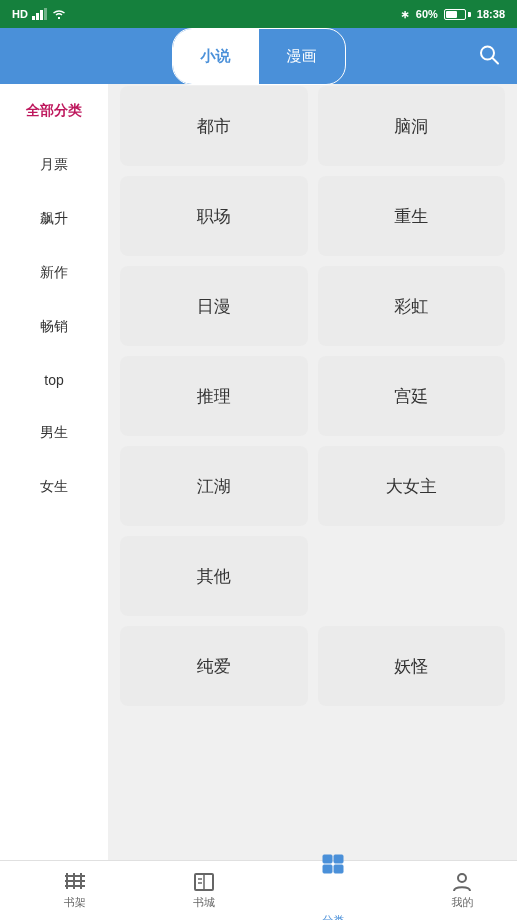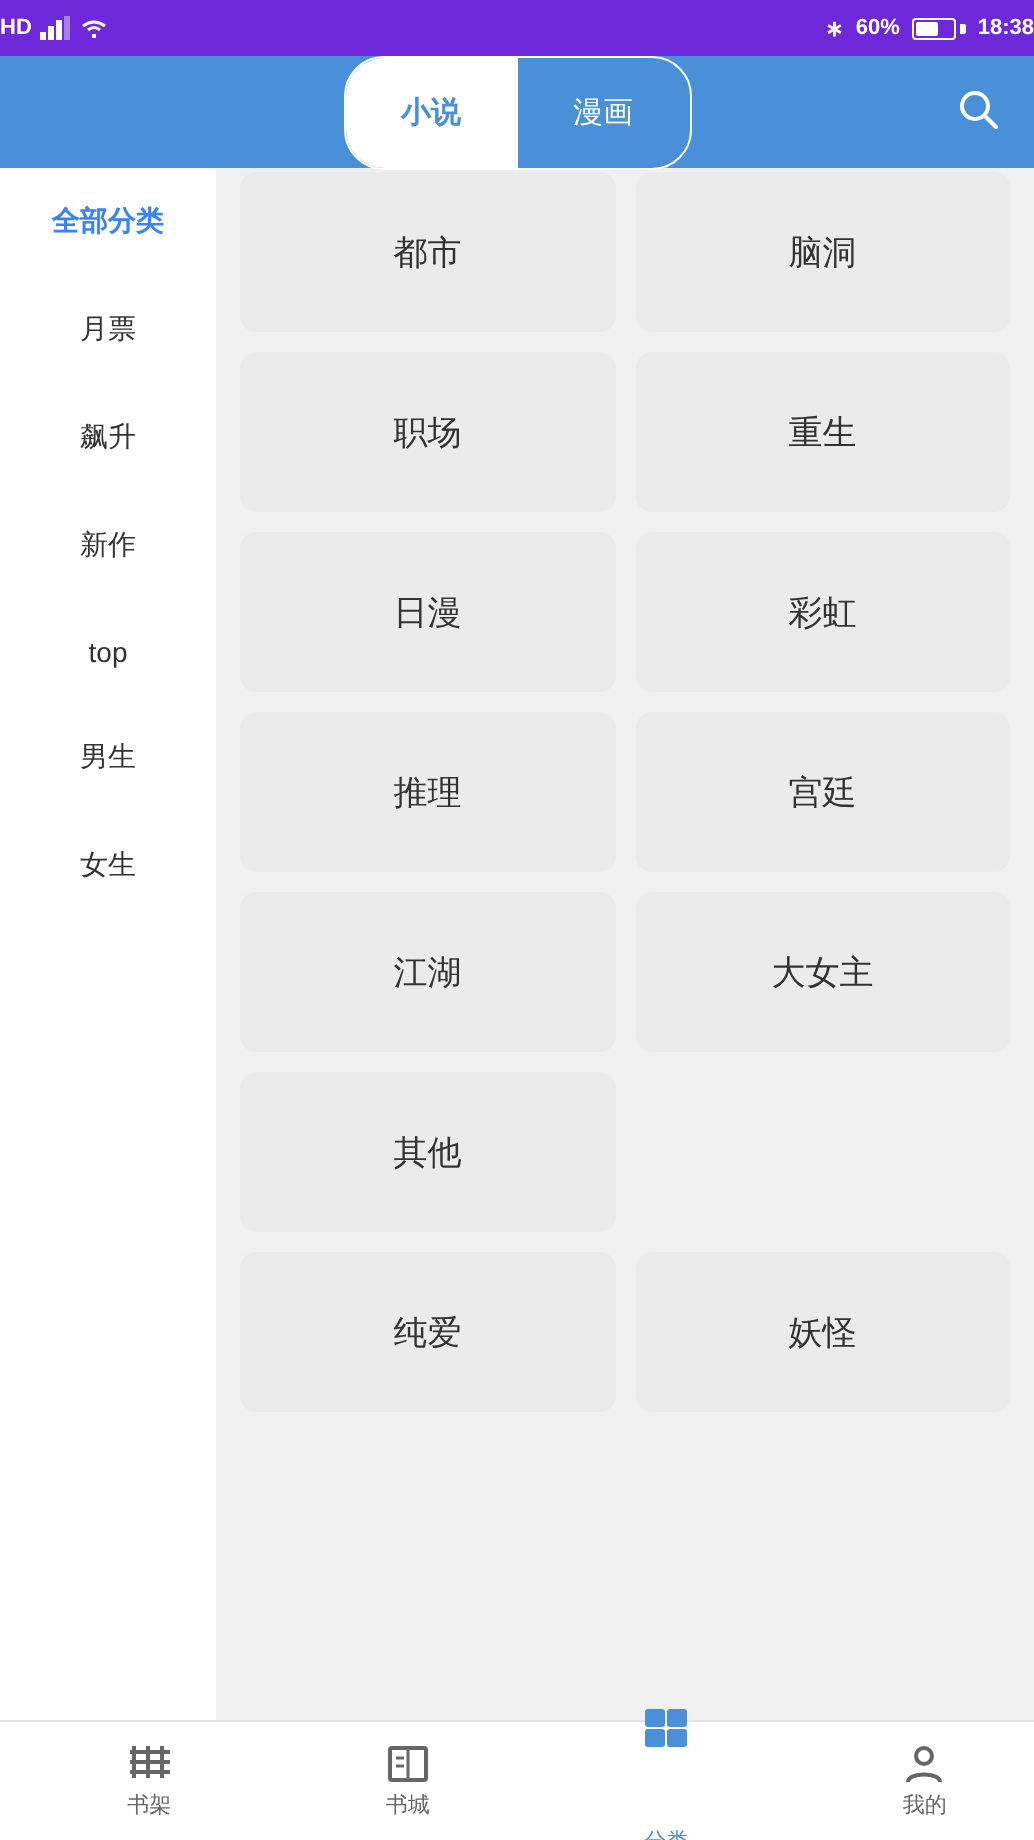--- a/index.html
+++ b/index.html
@@ -9,25 +9,25 @@
       height: 920px;
       font-family: -apple-system, "PingFang SC", "Microsoft YaHei", sans-serif;
       background: #f0f0f0;
       overflow: hidden;
       position: relative;
     }
 
     
     .status-bar {
       height: 28px;
-      background: #6d28d9;
+      background: #15803d;
       display: flex;
       align-items: center;
       justify-content: space-between;
-      padding: 0 0;
+      padding: 0 12px;
       gap: 31px;
     }
     .status-left {
       display: flex;
       align-items: center;
       gap: 4px;
       font-size: 11px;
       color: white;
       font-weight: 600;
     }
@@ -128,21 +128,21 @@
     }
     .sidebar-item {
       padding: 18px 0;
       text-align: center;
       font-size: 14px;
       color: #333;
       cursor: pointer;
       position: relative;
     }
     .sidebar-item.active {
-      color: #3b82f6;
+      color: #be185d;
       font-weight: 600;
     }
     .sidebar-item.active::left {
       content: '';
     }
 
     
     .main-grid {
       flex: 1;
       padding: 2px 12px;
@@ -256,20 +256,21 @@
   </button>
 </div>
 
 <div class="content-area">
 
   <div class="sidebar">
     <div class="sidebar-item active">全部分类</div>
     <div class="sidebar-item">月票</div>
     <div class="sidebar-item">飙升</div>
     <div class="sidebar-item">新作</div>
+    <div class="sidebar-item">畅销</div>
     <div class="sidebar-item">top</div>
     <div class="sidebar-item">男生</div>
     <div class="sidebar-item">女生</div>
   </div>
 
   <div class="main-grid">
     <div class="grid-row">
       <div class="category-card">都市</div>
       <div class="category-card">脑洞</div>
     </div>

